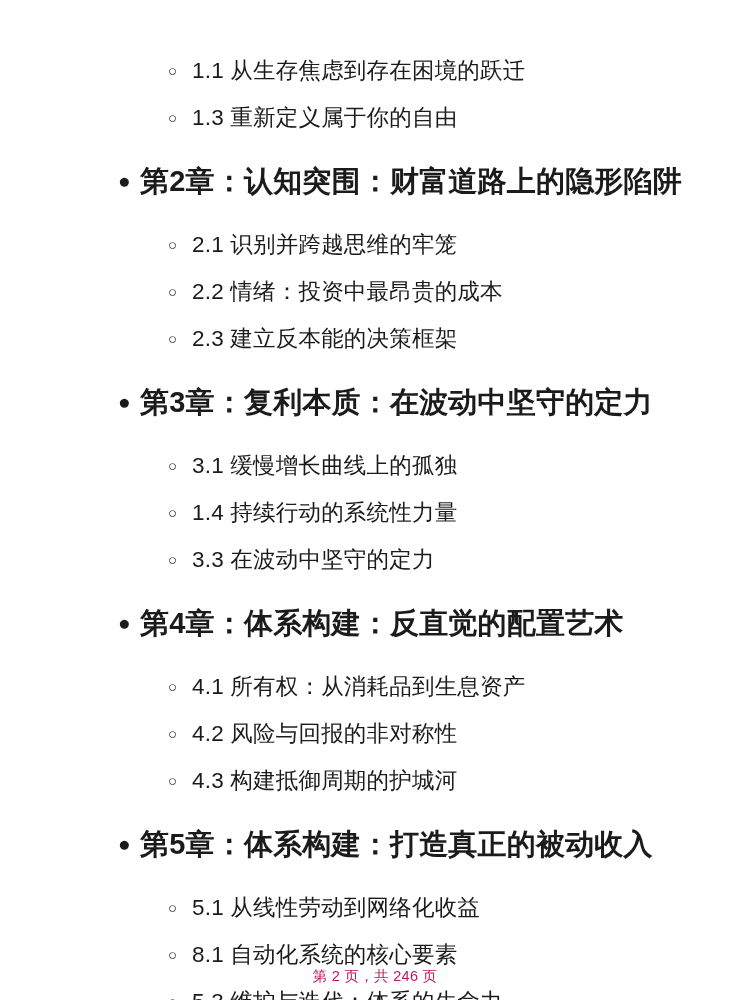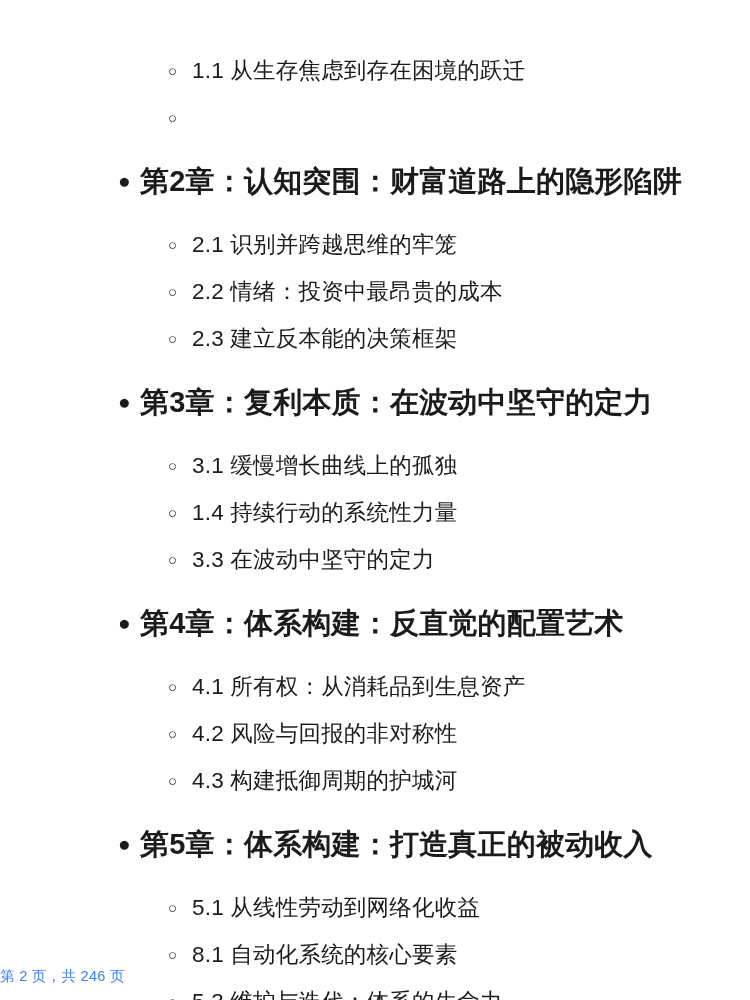--- a/index.html
+++ b/index.html
@@ -70,37 +70,39 @@
     font-size: 22.5px;
     line-height: 33px;
     letter-spacing: 0.2px;
     color: #1b1b1b;
   }
   .footer {
     position: absolute;
     left: 0;
     right: 0;
     bottom: 14px;
+    text-align: center;
     font-size: 14.5px;
-    color: #3b82f6;
+    color: #be185d;
     letter-spacing: 0.3px;
     margin-top: 10px;
   }
 </style>
 </head>
 <body>
 
 <div class="page">
   <ul class="toc" id="toc-list">
       <li class="toc-item lvl2">
         <span class="bullet">○</span>
         <span class="text">1.1 从生存焦虑到存在困境的跃迁</span>
       </li>
       <li class="toc-item lvl2">
         <span class="bullet">○</span>
+        <span class="text">1.3 重新定义属于你的自由</span>
       </li>
       <li class="toc-item lvl1">
         <span class="bullet">●</span>
         <span class="text">第2章：认知突围：财富道路上的隐形陷阱</span>
       </li>
       <li class="toc-item lvl2">
         <span class="bullet">○</span>
         <span class="text">2.1 识别并跨越思维的牢笼</span>
       </li>
       <li class="toc-item lvl2">

